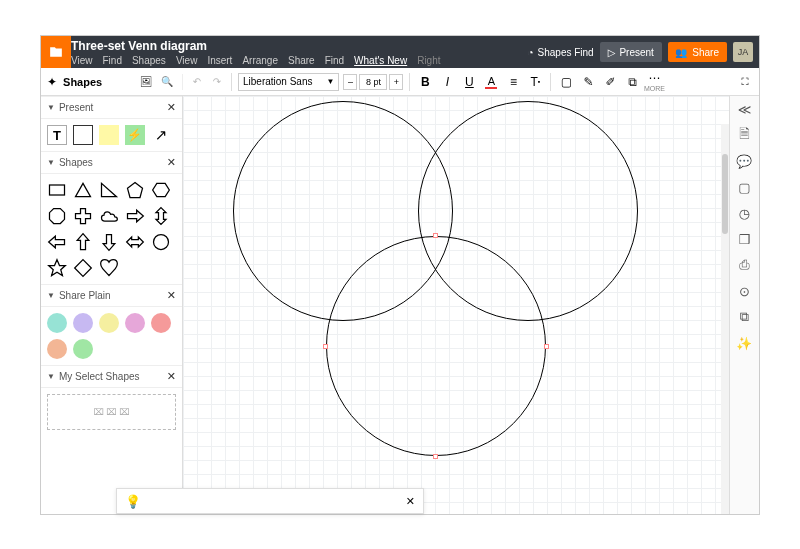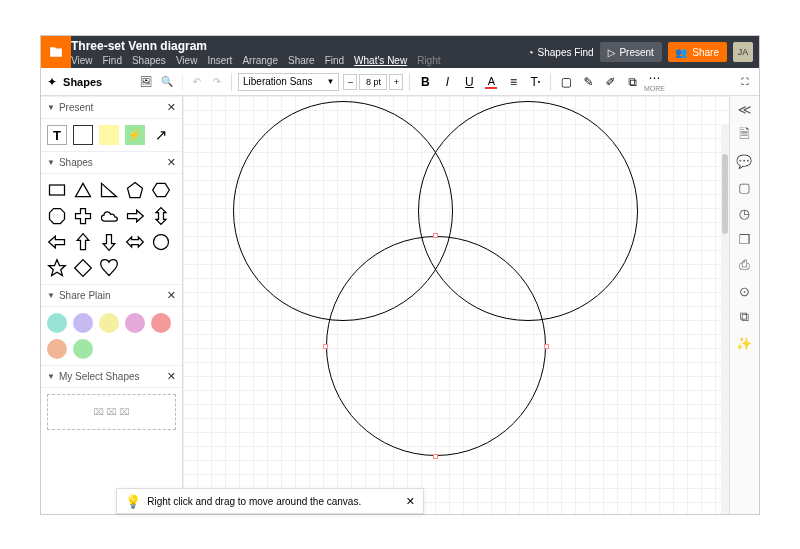--- a/index.html
+++ b/index.html
@@ -278,16 +278,15 @@
       <div class="rail-icon">✨</div>
     </div>
 
     <div class="scrollbar">
       <div class="scroll-thumb"></div>
     </div>
   </div>
 
   <div class="tip">
     <span class="bulb">💡</span>
-    <span>Right click and drag to move around the canvas.</span>
     <span class="close">✕</span>
   </div>
 </div>
 
 </body></html>

